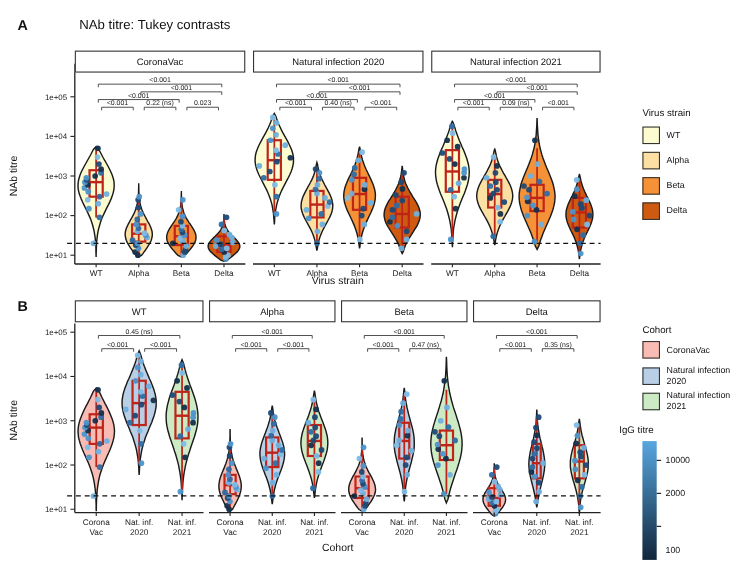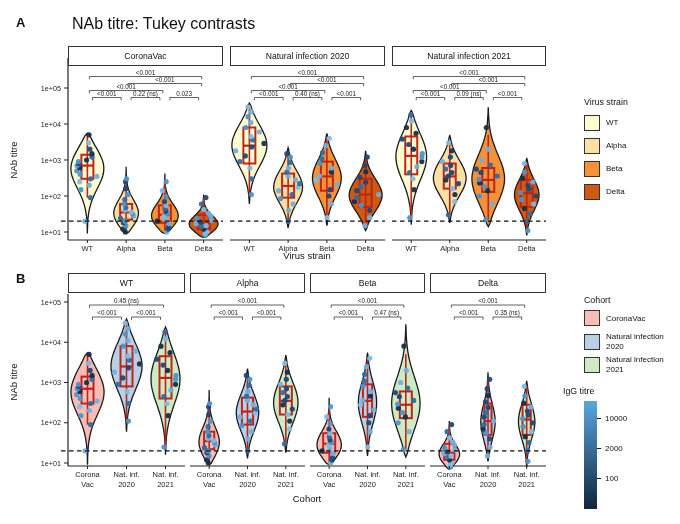--- a/index.html
+++ b/index.html
@@ -1,20 +1,20 @@
 <!DOCTYPE html>
 <html><head>
 <meta charset="utf-8">
 <style>
   html,body{margin:0;padding:0;background:#fff}
   .fig{position:relative;width:680px;height:524px;background:#fff;overflow:hidden;
        font-family:"Liberation Sans",sans-serif;color:#111}
   .abs{position:absolute}
   .panel-letter{font-weight:700;font-size:13px}
-  .fig-title{font-size:16px}
+  .fig-title{font-size:12px}
   .fheader{position:absolute;box-sizing:border-box;border:1.3px solid #333;background:#fff;
            display:flex;align-items:center;justify-content:center;font-size:8.6px;height:20px}
   .axlab{font-size:9.5px;text-align:center}
   .ylab{transform:translate(-50%,-50%) rotate(-90deg);white-space:nowrap}
   .legtitle{font-size:8.8px}
   .legitem{font-size:8px;white-space:pre-line;line-height:9.5px}
   .swatch{position:absolute;width:16px;height:16px;border:1px solid #333;box-sizing:border-box}
   .iggbar{position:absolute;width:13px;height:108px}
   .iggtick{font-size:8px}
   .tmark{position:absolute;width:4px;height:1px;background:#111}
@@ -728,14 +728,14 @@
   <div class="abs legitem" style="left:606px;top:355px">Natural infection
 2021</div>
 
   <div class="abs legtitle" style="left:563px;top:386px">IgG titre</div>
   <div class="iggbar" id="iggbar" style="left: 584px; top: 401px; background: linear-gradient(rgb(88, 166, 222), rgb(16, 38, 60));"></div>
   <div class="tmark" style="left:597px;top:418px"></div>
   <div class="abs iggtick" style="left:605px;top:414px">10000</div>
   <div class="tmark" style="left:597px;top:448px"></div>
   <div class="abs iggtick" style="left:605px;top:444px">2000</div>
   <div class="tmark" style="left:597px;top:478px"></div>
-  <div class="abs iggtick" style="left:605px;top:474px">100</div>
+  <div class="abs iggtick" style="left:605px;top:496px">100</div>
 </div>
 
 </body></html>

